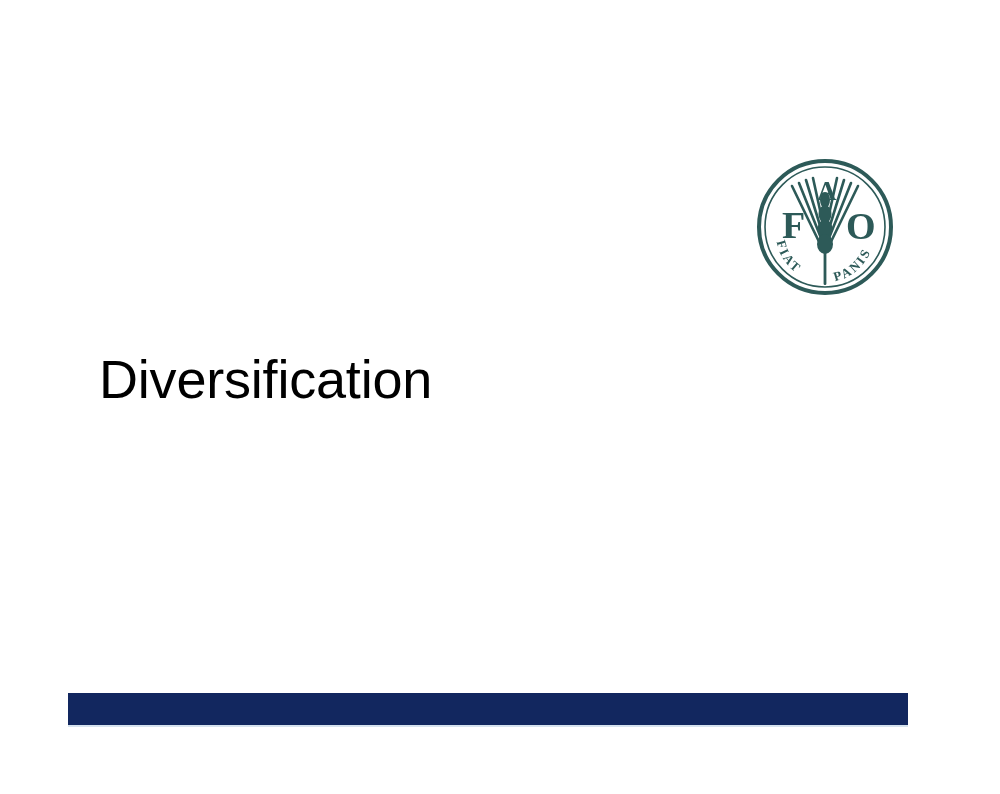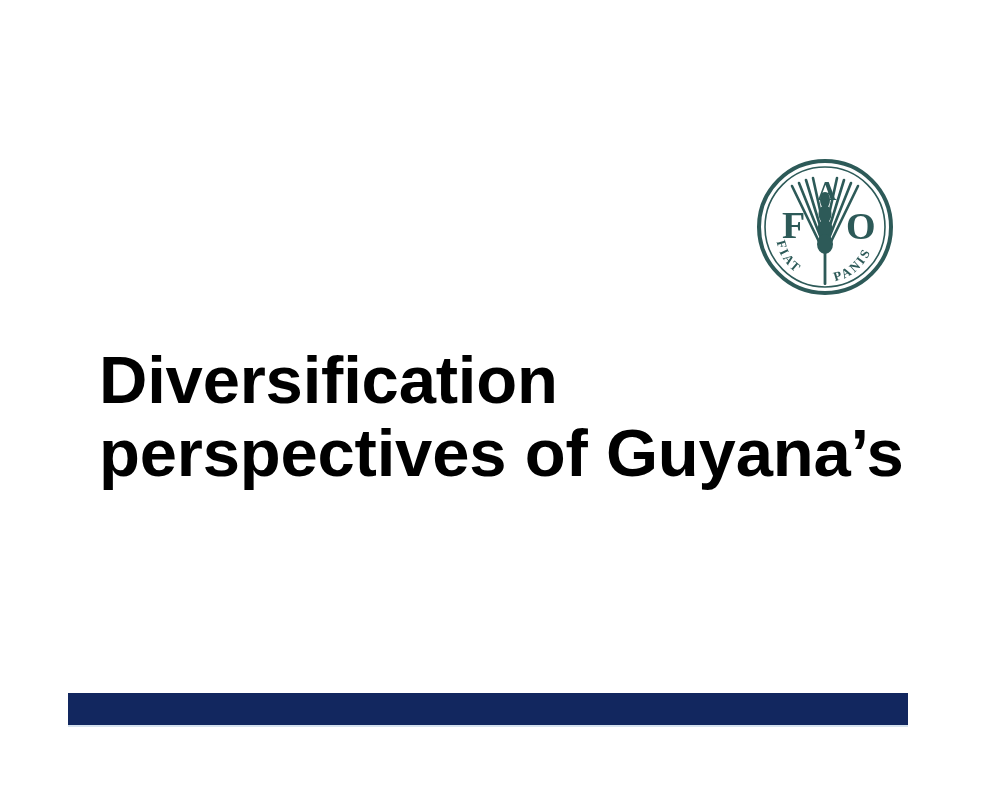--- a/index.html
+++ b/index.html
@@ -39,22 +39,22 @@
   
   .title-block {
     position: absolute;
     left: 99px;
     top: 343px;
     width: 800px;
   }
   .title-line {
     display: block;
     font-family: "Liberation Sans", sans-serif;
-    font-size: 67px;
-    font-weight: bold;
+    font-size: 54px;
+    font-weight: normal;
     line-height: 73px;
     color: #000000;
     letter-spacing: -0.2px;
     white-space: nowrap;
   }
 
   
   .accent-bar {
     position: absolute;
     left: 68px;
@@ -119,19 +119,18 @@
         <textPath href="#mottoArcL" startOffset="8%">FIAT</textPath>
       </text>
       <text fill="#2d5a58" font-family="&quot;Liberation Serif&quot;, serif" font-size="13" font-weight="bold" letter-spacing="2.2">
         <textPath href="#mottoArcR" startOffset="10%">PANIS</textPath>
       </text>
     </svg>
   </div>
 
   <h1 class="title-block">
     <span class="title-line">Diversification</span>
-    <span class="title-line">perspectives of Guyana’s</span>
   </h1>
 
   <div class="accent-bar"></div>
   <div class="accent-bar-underline"></div>
 
 </div>
 
 </body></html>

